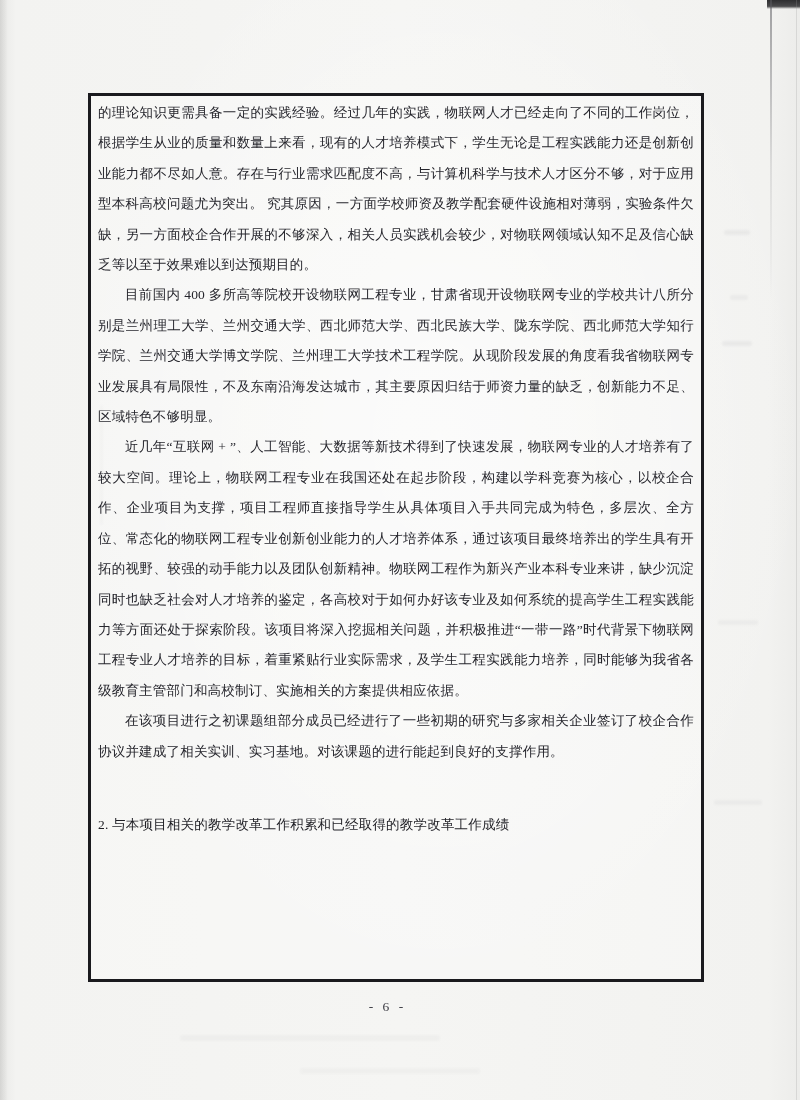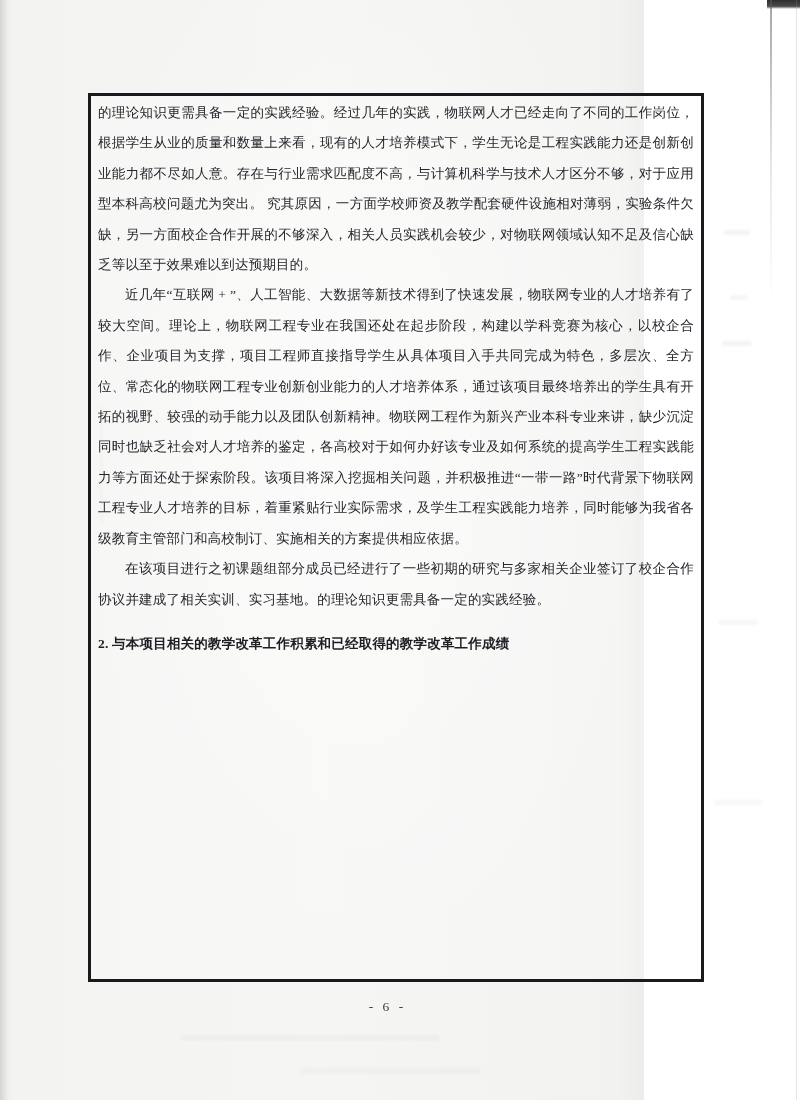--- a/index.html
+++ b/index.html
@@ -7,21 +7,21 @@
     padding: 0;
   }
   body {
     width: 800px;
     height: 1100px;
     overflow: hidden;
     font-family: "Liberation Serif", "DejaVu Serif", serif;
   }
   .scan-page {
     position: relative;
-    width: 644px;
+    width: 800px;
     height: 1100px;
     background:
       radial-gradient(ellipse at 55% 40%, rgba(255,255,255,0.55) 0%, rgba(255,255,255,0) 60%),
       linear-gradient(90deg, #e9e9e7 0%, #f3f3f1 2%, #f5f5f3 50%, #f2f2f0 96%, #ececea 100%);
   }
   
   .edge-top-right {
     position: absolute;
     left: 767px; top: 0; width: 33px; height: 9px;
     background: linear-gradient(180deg, #2e2e30 0%, #4a4a4c 70%, rgba(74,74,76,0) 100%);
@@ -73,23 +73,23 @@
     color: #26262d;
     text-align: justify;
   }
   .doc-body p.paragraph {
     margin: 0;
   }
   .doc-body p.paragraph.indent {
     text-indent: 2em;
   }
   .doc-body h3.heading {
-    margin: 14px 0 0 0;
+    margin: 43px 0 0 0;
     font-size: 13.5px;
-    font-weight: bold;
+    font-weight: normal;
     line-height: 30.4px;
     color: #1e1e24;
   }
   .page-number {
     position: absolute;
     left: 0; top: 999px;
     width: 775px;
     text-align: center;
     font-size: 13.5px;
     letter-spacing: 3px;
@@ -112,21 +112,22 @@
   <div class="smudge s4"></div>
   <div class="smudge s5"></div>
   <div class="smudge s6"></div>
   <div class="smudge s7"></div>
   <div class="smudge s8"></div>
 
   <div class="text-frame">
     <div class="doc-body">
 
     <p class="paragraph">的理论知识更需具备一定的实践经验。经过几年的实践，物联网人才已经走向了不同的工作岗位，根据学生从业的质量和数量上来看，现有的人才培养模式下，学生无论是工程实践能力还是创新创业能力都不尽如人意。存在与行业需求匹配度不高，与计算机科学与技术人才区分不够，对于应用型本科高校问题尤为突出。 究其原因，一方面学校师资及教学配套硬件设施相对薄弱，实验条件欠缺，另一方面校企合作开展的不够深入，相关人员实践机会较少，对物联网领域认知不足及信心缺乏等以至于效果难以到达预期目的。</p>
+        <p class="paragraph indent">目前国内 400 多所高等院校开设物联网工程专业，甘肃省现开设物联网专业的学校共计八所分别是兰州理工大学、兰州交通大学、西北师范大学、西北民族大学、陇东学院、西北师范大学知行学院、兰州交通大学博文学院、兰州理工大学技术工程学院。从现阶段发展的角度看我省物联网专业发展具有局限性，不及东南沿海发达城市，其主要原因归结于师资力量的缺乏，创新能力不足、区域特色不够明显。</p>
         <p class="paragraph indent">近几年“互联网 + ”、人工智能、大数据等新技术得到了快速发展，物联网专业的人才培养有了较大空间。理论上，物联网工程专业在我国还处在起步阶段，构建以学科竞赛为核心，以校企合作、企业项目为支撑，项目工程师直接指导学生从具体项目入手共同完成为特色，多层次、全方位、常态化的物联网工程专业创新创业能力的人才培养体系，通过该项目最终培养出的学生具有开拓的视野、较强的动手能力以及团队创新精神。物联网工程作为新兴产业本科专业来讲，缺少沉淀同时也缺乏社会对人才培养的鉴定，各高校对于如何办好该专业及如何系统的提高学生工程实践能力等方面还处于探索阶段。该项目将深入挖掘相关问题，并积极推进“一带一路”时代背景下物联网工程专业人才培养的目标，着重紧贴行业实际需求，及学生工程实践能力培养，同时能够为我省各级教育主管部门和高校制订、实施相关的方案提供相应依据。</p>
-        <p class="paragraph indent">在该项目进行之初课题组部分成员已经进行了一些初期的研究与多家相关企业签订了校企合作协议并建成了相关实训、实习基地。的理论知识更需具备一定的实践经验。</p>
+        <p class="paragraph indent">在该项目进行之初课题组部分成员已经进行了一些初期的研究与多家相关企业签订了校企合作协议并建成了相关实训、实习基地。对该课题的进行能起到良好的支撑作用。</p>
         <h3 class="heading">2. 与本项目相关的教学改革工作积累和已经取得的教学改革工作成绩</h3>
       </div>
   </div>
 
   <div class="page-number">- 6 -</div>
 
 </div>
 
 </body></html>

